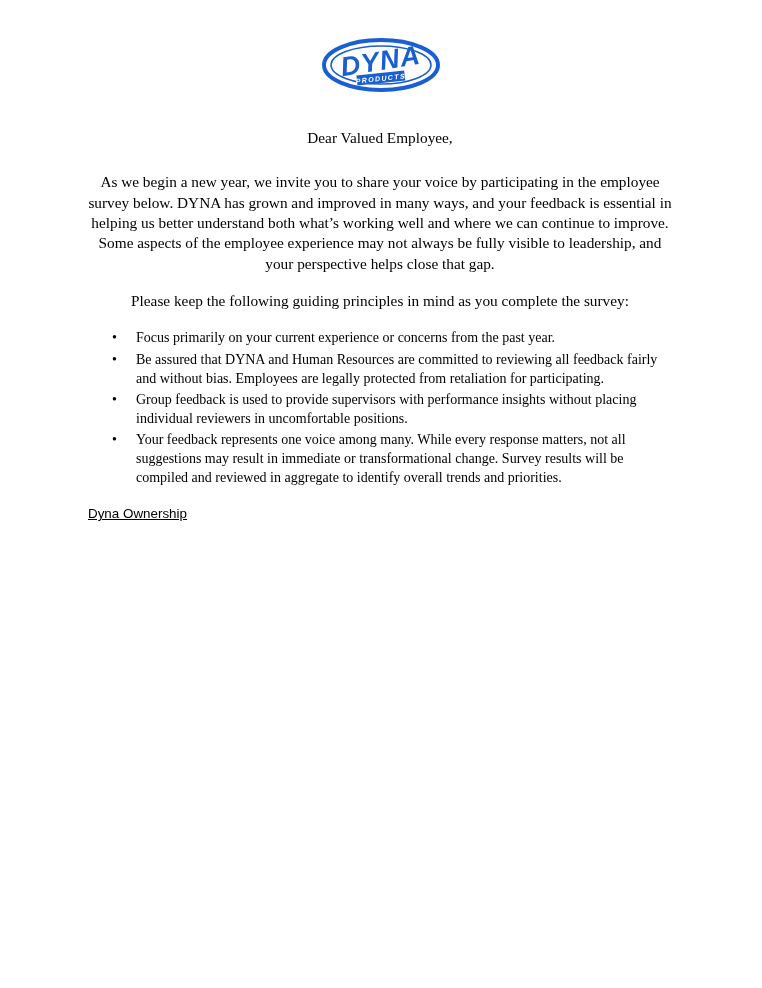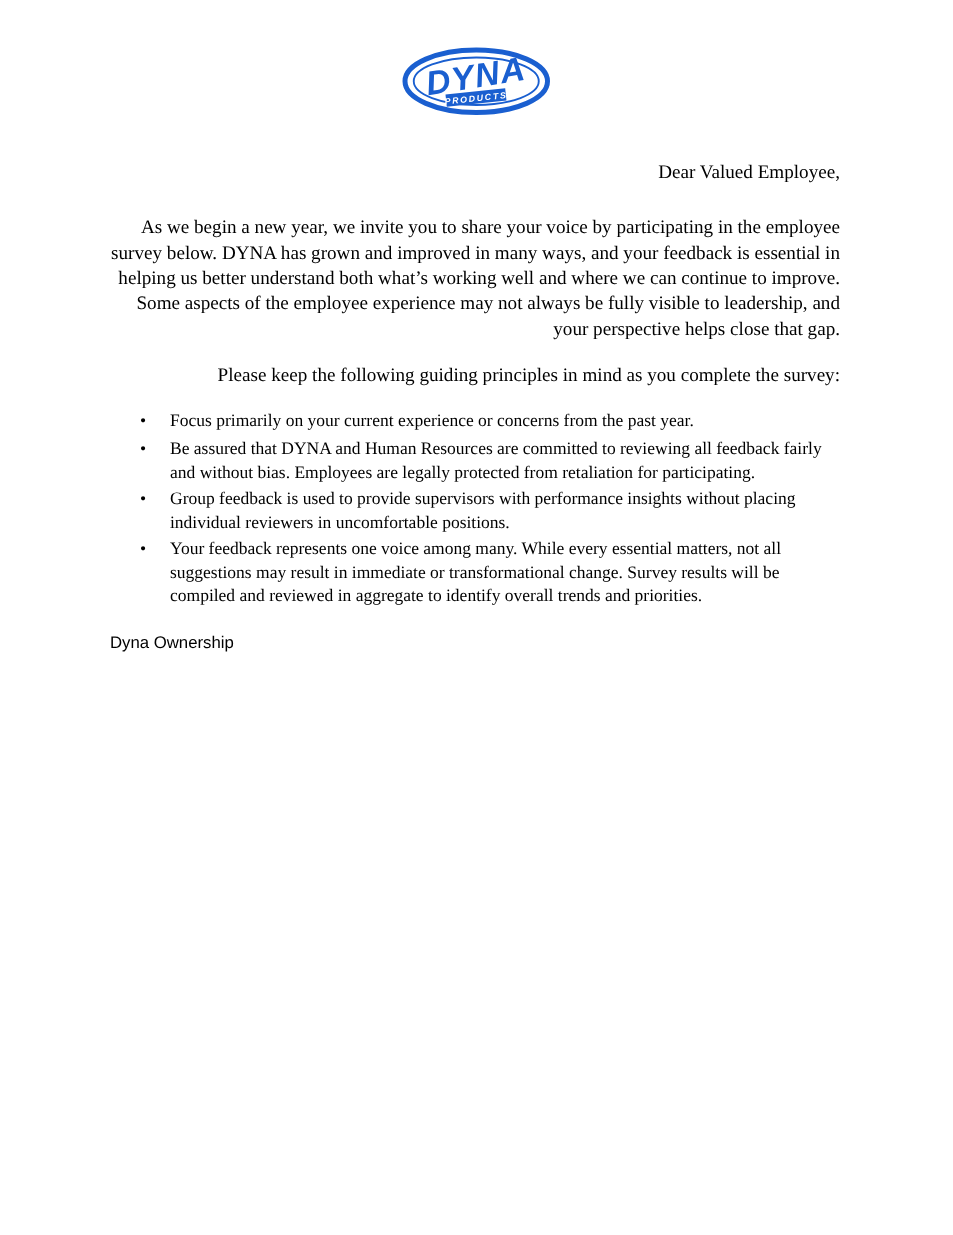--- a/index.html
+++ b/index.html
@@ -37,21 +37,21 @@
   .logo svg {
     display: block;
   }
   .content {
     padding: 0 90px 0 88px;
   }
   p.para {
     font-size: 15.3px;
     line-height: 1.33;
     margin: 0 0 17px 0;
-    text-align: right;
+    text-align: center;
   }
   p.greeting {
     margin-top: 22px;
     margin-bottom: 24px;
   }
   p.lead-in {
     margin-bottom: 18px;
   }
   ul.principles {
     margin: 0 0 18px 0;
@@ -74,20 +74,21 @@
   }
   p.closing {
     margin-top: 20px;
     margin-bottom: 20px;
   }
   p.signature {
     font-family: "Liberation Sans", sans-serif;
     font-size: 13.4px;
     line-height: 1.33;
     margin: 12px 0 0 0;
+    text-decoration: underline;
   }
 </style>
 </head>
 <body>
 
 <div class="page">
 
   <div class="logo-wrap">
     <div class="logo">
       <svg width="124" height="62" viewBox="0 0 124 62" xmlns="http://www.w3.org/2000/svg">
@@ -109,20 +110,20 @@
     <p class="para greeting">Dear Valued Employee,</p>
 
     <p class="para">As we begin a new year, we invite you to share your voice by participating in the employee survey below. DYNA has grown and improved in many ways, and your feedback is essential in helping us better understand both what’s working well and where we can continue to improve. Some aspects of the employee experience may not always be fully visible to leadership, and your perspective helps close that gap.</p>
 
     <p class="para lead-in">Please keep the following guiding principles in mind as you complete the survey:</p>
 
     <ul class="principles">
       <li>Focus primarily on your current experience or concerns from the past year.</li>
       <li>Be assured that DYNA and Human Resources are committed to reviewing all feedback fairly and without bias. Employees are legally protected from retaliation for participating.</li>
       <li>Group feedback is used to provide supervisors with performance insights without placing individual reviewers in uncomfortable positions.</li>
-      <li>Your feedback represents one voice among many. While every essential matters, not all suggestions may result in immediate or transformational change. Survey results will be compiled and reviewed in aggregate to identify overall trends and priorities.</li>
+      <li>Your feedback represents one voice among many. While every response matters, not all suggestions may result in immediate or transformational change. Survey results will be compiled and reviewed in aggregate to identify overall trends and priorities.</li>
     </ul>
 
 
     <p class="signature">Dyna Ownership</p>
 
   </div>
 </div>
 
 </body></html>

